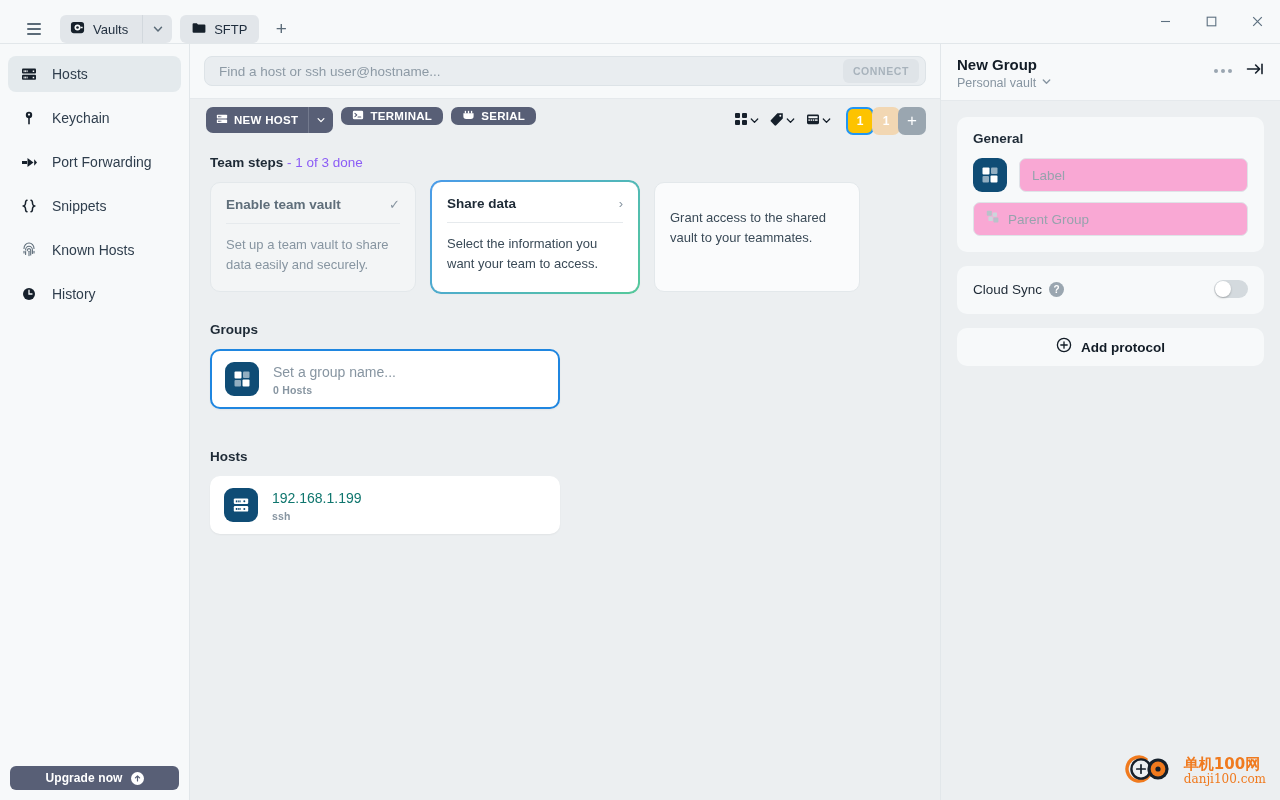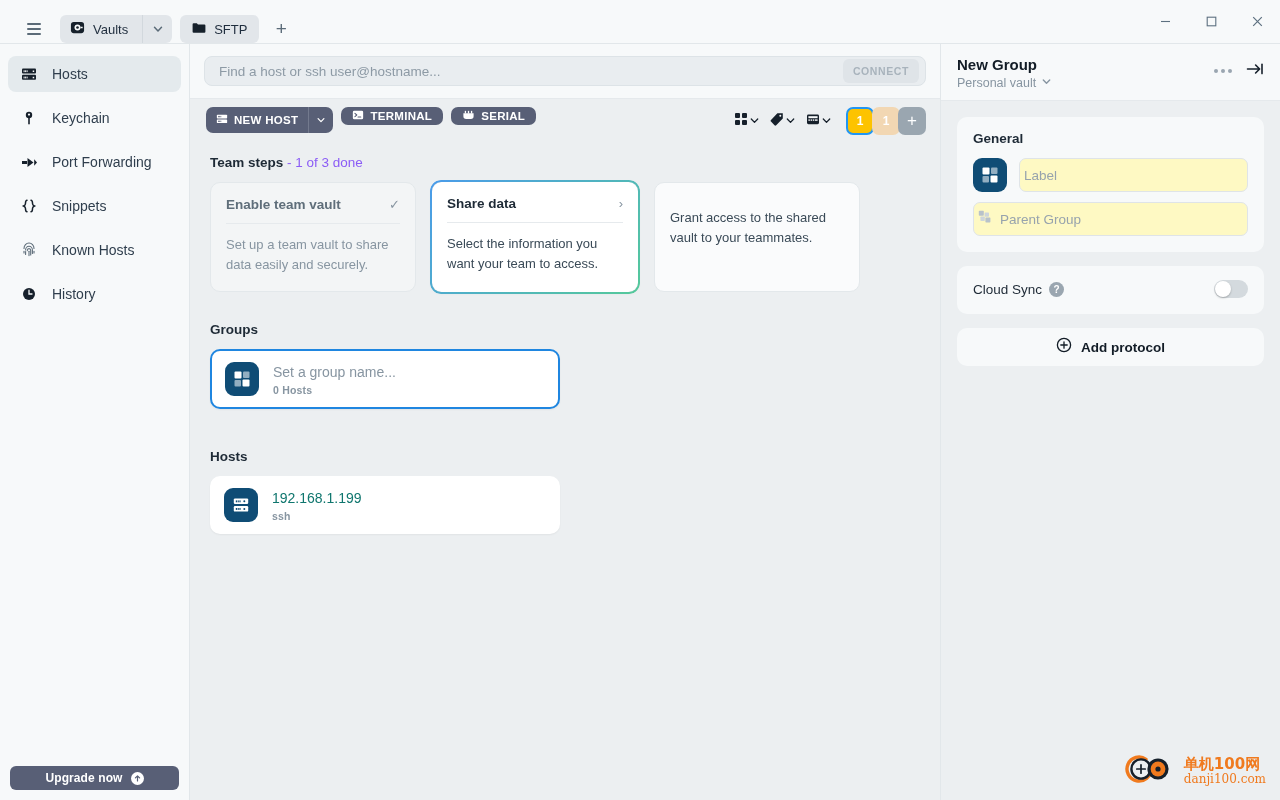--- a/index.html
+++ b/index.html
@@ -151,22 +151,22 @@
   .dots { display:flex; gap:3px; cursor:pointer; }
   .dots i { width:4px; height:4px; border-radius:50%; background:#9aa6b0; display:block;}
   .collapse-ico { cursor:pointer; color:#16202b; }
 
   .rp-body { padding: 16px; display:flex; flex-direction:column; gap:14px; }
   .panel-card { background:#f7f9fa; border-radius:10px; padding: 14px 16px 16px 16px; }
   .panel-card h4 { font-size:13.5px; font-weight:bold; color:#1e2a36; margin-bottom:12px; }
   .field-row { display:flex; align-items:center; gap:12px; }
   .group-ico-lg { width:34px; height:34px; border-radius:9px; background:#0f4c75; display:flex; align-items:center; justify-content:center; flex:0 0 34px;}
   .inp {
-    flex:1; height:34px; border:1px solid #dfe4e8; border-radius:7px; background:#fef9c3;
-    display:flex; align-items:center; padding: 0 4px; gap:8px;
+    flex:1; height:34px; border:1px solid #dfe4e8; border-radius:7px; background:#f9a8d4;
+    display:flex; align-items:center; padding: 0 12px; gap:8px;
   }
   .inp input { border:none; outline:none; background:transparent; width:100%; font-size:13.5px; color:#2f3e4d; font-family:inherit; }
   .inp input::placeholder { color:#97a3ad; }
   .inp.full { margin-top:10px; }
 
   .cloud-row { display:flex; align-items:center; }
   .cloud-label { font-size:13.5px; color:#1e2a36; }
   .help-badge { width:15px; height:15px; border-radius:50%; background:#9aa6b0; color:#fff; font-size:10px; display:inline-flex; align-items:center; justify-content:center; margin-left:7px; cursor:pointer; font-weight:bold;}
   .toggle { margin-left:auto; width:34px; height:18px; border-radius:9px; background:#d4dade; position:relative; cursor:pointer; }
   .toggle .knob { position:absolute; top:1px; left:1px; width:16px; height:16px; border-radius:50%; background:#fff; box-shadow:0 1px 2px rgba(0,0,0,.25); }

